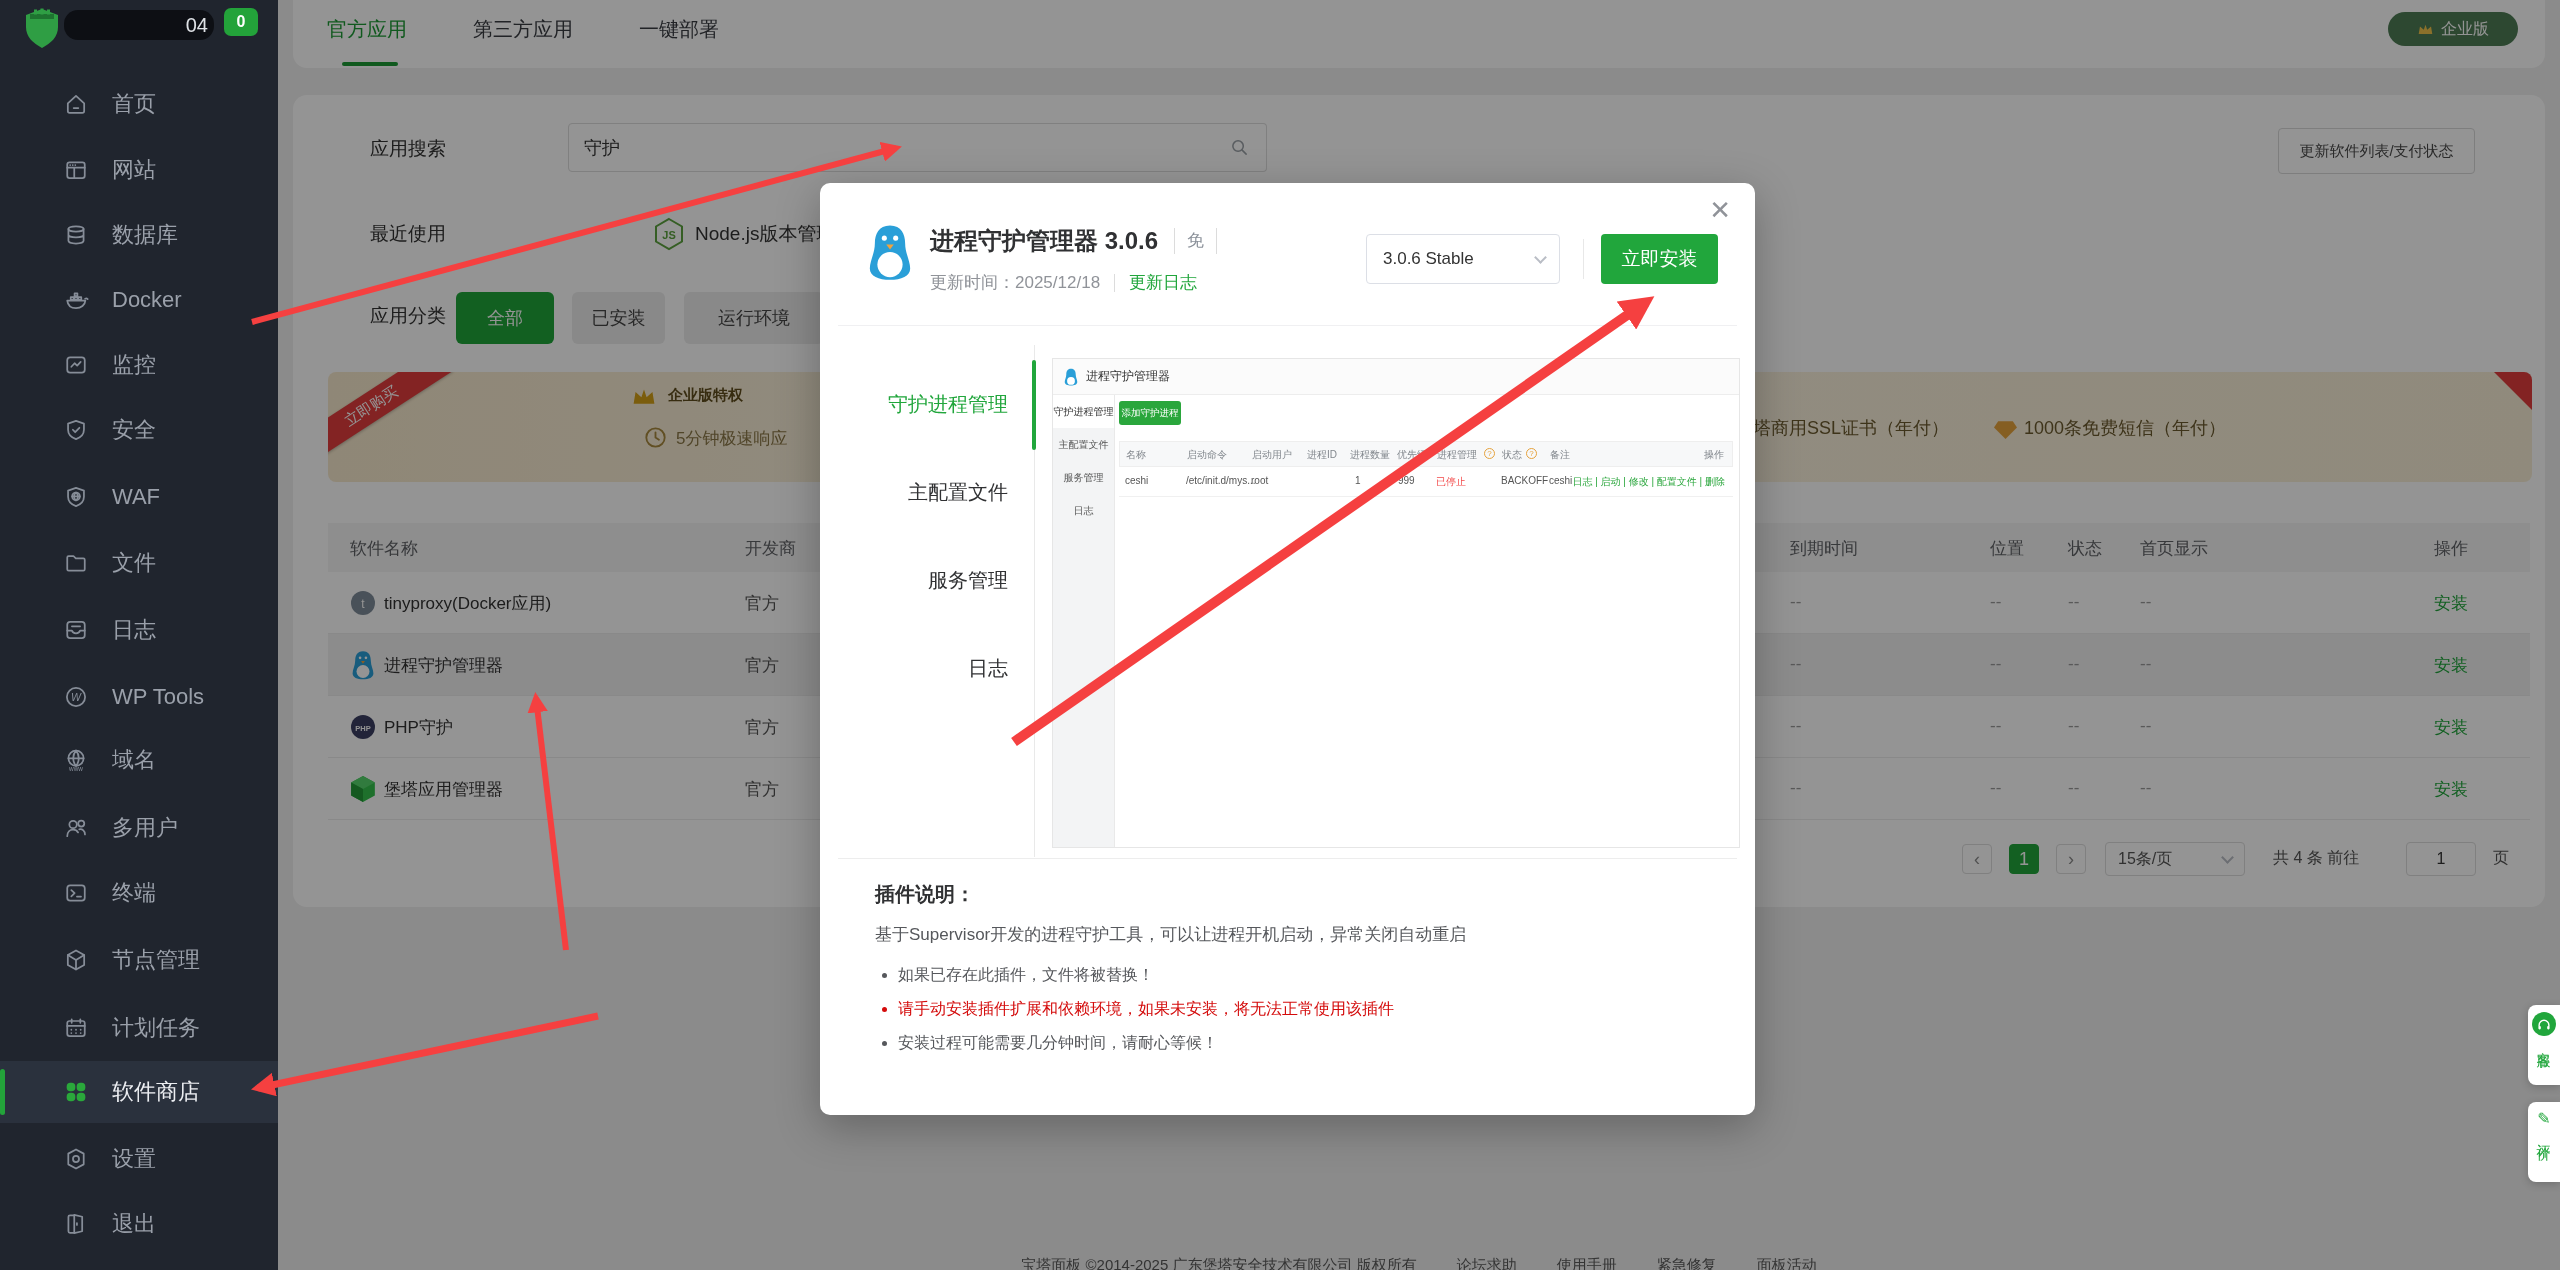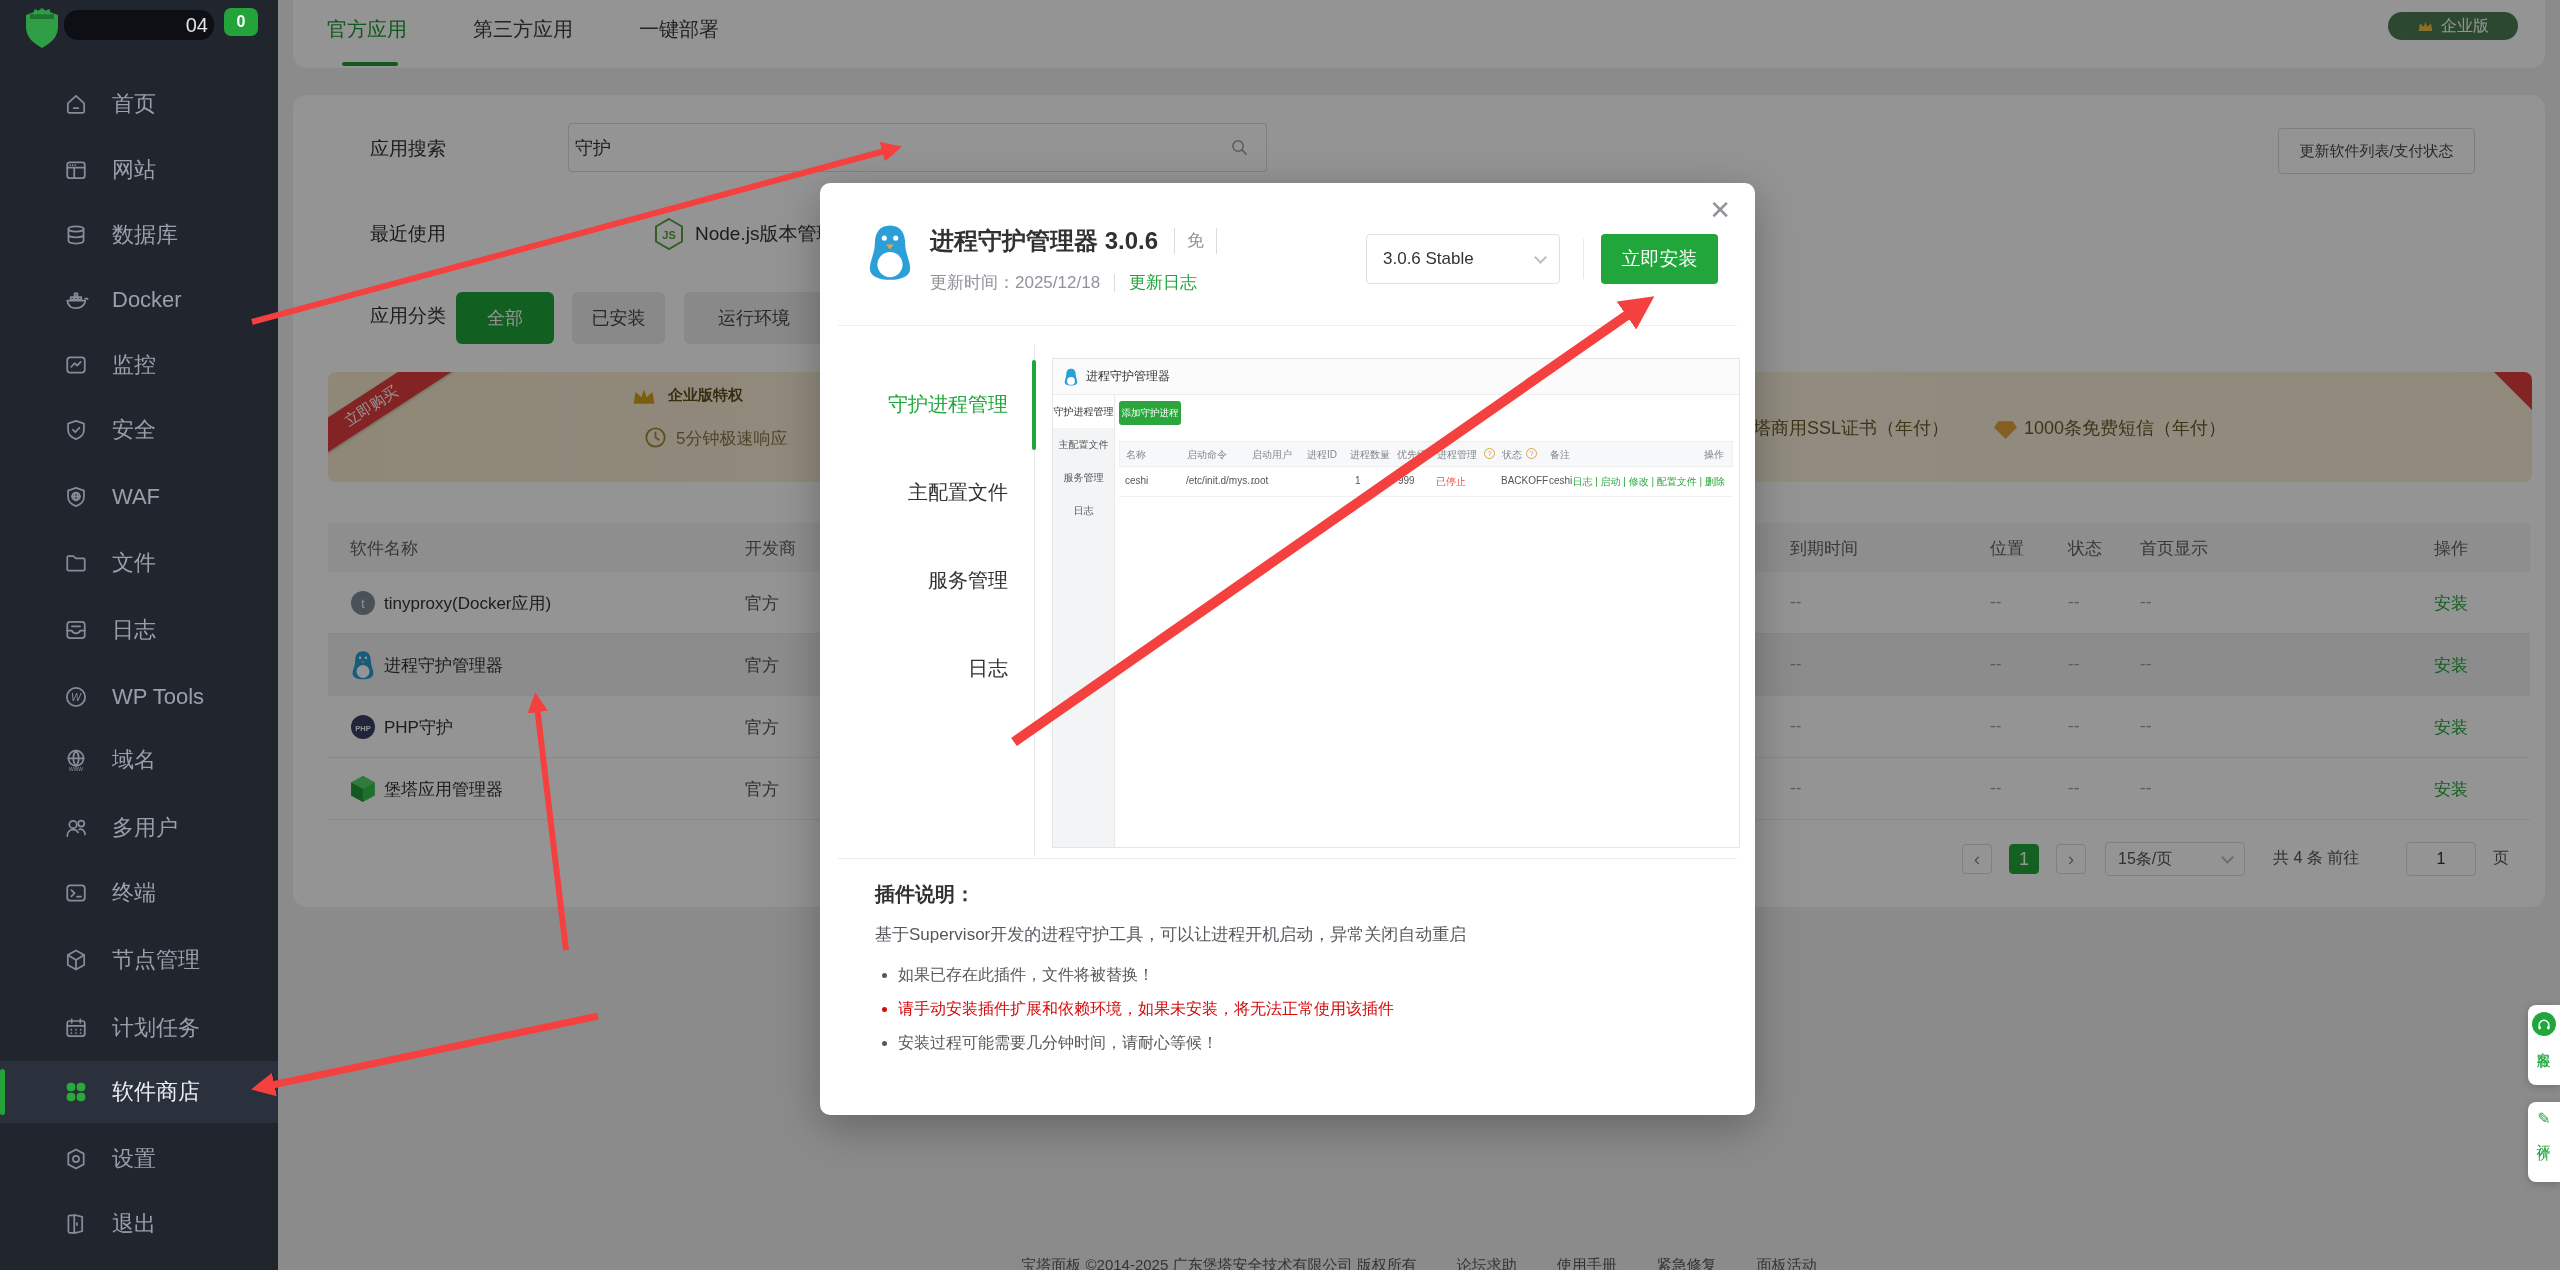--- a/index.html
+++ b/index.html
@@ -201,32 +201,32 @@
 
   <div id="main">
 
     <div class="card" style="left:15px;top:-14px;width:2252px;height:82px">
       <div class="abs" style="left:34px;top:30px;display:flex;gap:66px">
         <span class="tab active">官方应用</span>
         <span class="tab">第三方应用</span>
         <span class="tab">一键部署</span>
       </div>
       <div class="abs" style="left:49px;top:76px;width:56px;height:4px;background:#1d9a35;border-radius:2px"></div>
-      <div class="abs" style="left:2095px;top:26px;width:130px;height:28px;border-radius:17px;background:#4e7d55;color:#fff;font-size:16px;display:flex;align-items:center;justify-content:center;gap:7px">
+      <div class="abs" style="left:2095px;top:26px;width:130px;height:34px;border-radius:17px;background:#4e7d55;color:#fff;font-size:16px;display:flex;align-items:center;justify-content:center;gap:7px">
         <svg width="17" height="14" viewBox="0 0 20 16">
             <path d="M2 14 L3.5 5 L8 9 L10 3 L12 9 L16.5 5 L18 14 Z" fill="#f0c24b"></path>
           </svg>
         <span>企业版</span>
       </div>
     </div>
 
     <div class="card" style="left:15px;top:95px;width:2252px;height:812px">
 
       <div class="abs" style="left:77px;top:41px;font-size:19px;color:#333">应用搜索</div>
-      <input class="abs" style="left: 275px; top: 28px; width: 645px; height: 49px; border: 1px solid rgb(220, 220, 220); border-radius: 4px 0px 0px 4px; padding: 0px 6px; font-size: 18px; color: rgb(51, 51, 51); outline: none;" value="守护">
+      <input class="abs" style="left: 275px; top: 28px; width: 645px; height: 49px; border: 1px solid rgb(220, 220, 220); border-radius: 4px 0px 0px 4px; padding: 0px 15px; font-size: 18px; color: rgb(51, 51, 51); outline: none;" value="守护">
       <div class="abs" style="left:919px;top:28px;width:55px;height:49px;border:1px solid #dcdcdc;border-left:none;border-radius:0 4px 4px 0;display:flex;align-items:center;justify-content:center;cursor:pointer;background:#fff">
         <svg width="19" height="19" viewBox="0 0 20 20">
             <circle cx="8.5" cy="8.5" r="5.5" fill="none" stroke="#9aa0a6" stroke-width="1.6"></circle>
             <path d="M12.8 12.8 L17 17" stroke="#9aa0a6" stroke-width="1.6" stroke-linecap="round"></path>
           </svg>
       </div>
       <div class="pillbtn abs" style="left:1985px;top:33px;width:197px;height:46px;font-size:15px">更新软件列表/支付状态</div>
 
       <div class="abs" style="left:77px;top:126px;font-size:19px;color:#333">最近使用</div>
       <div class="abs" style="left:360px;top:122px">

